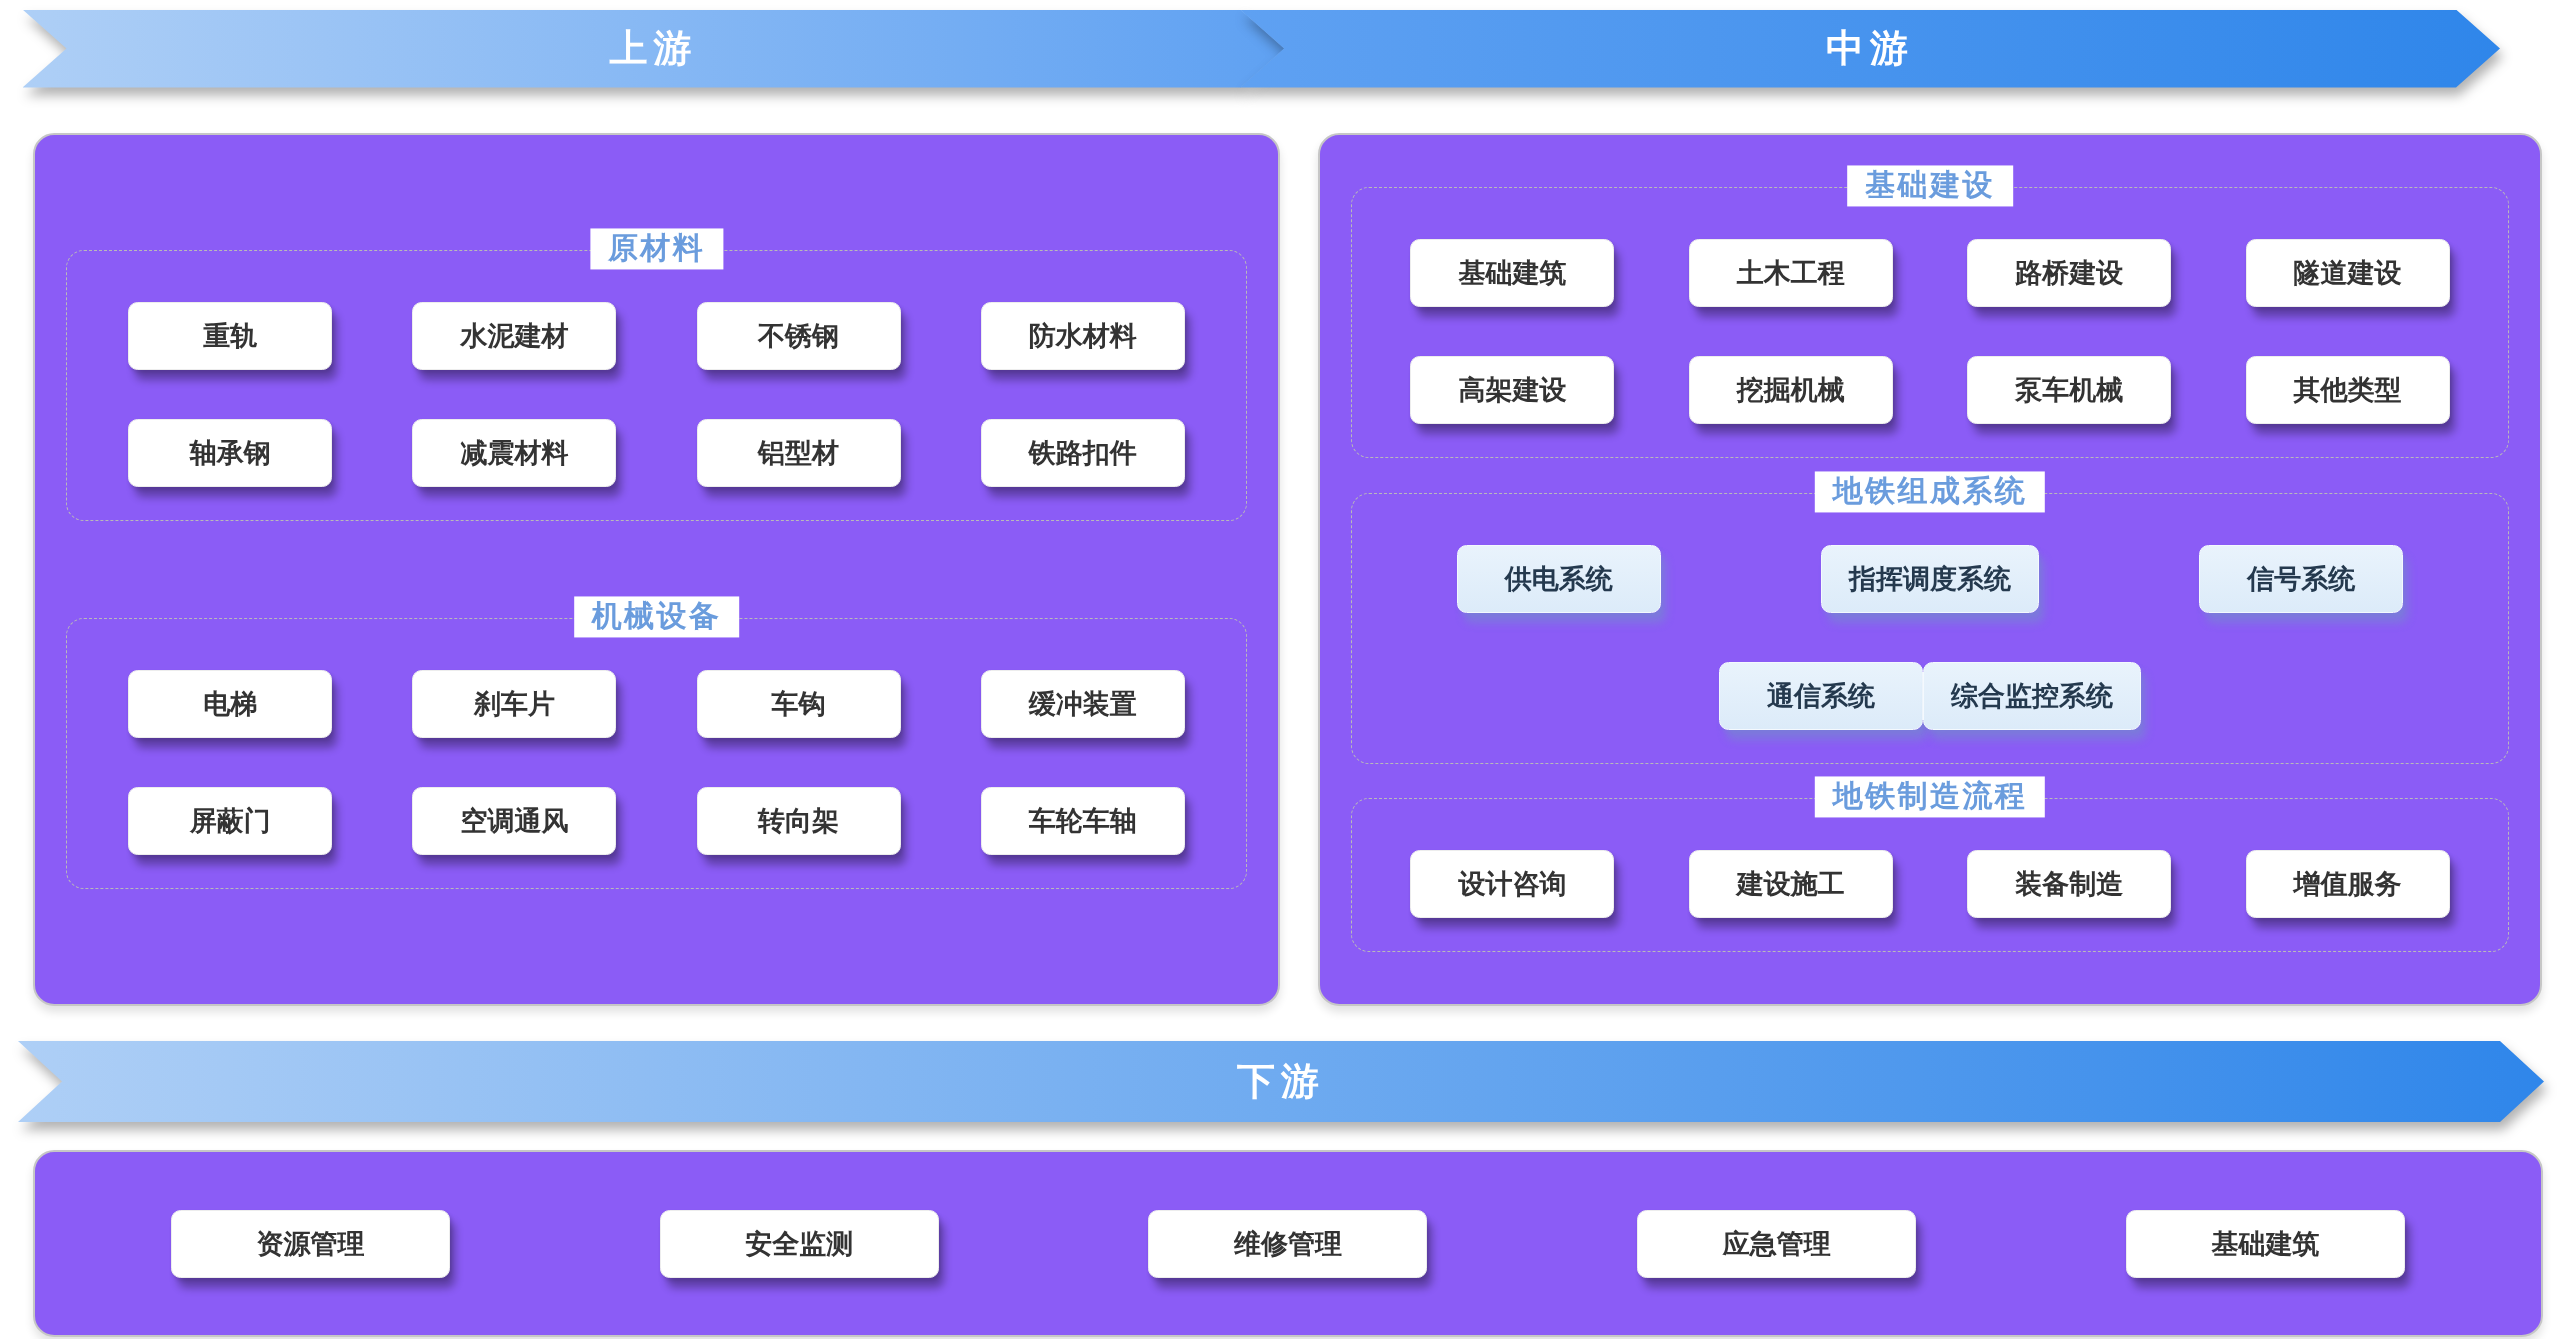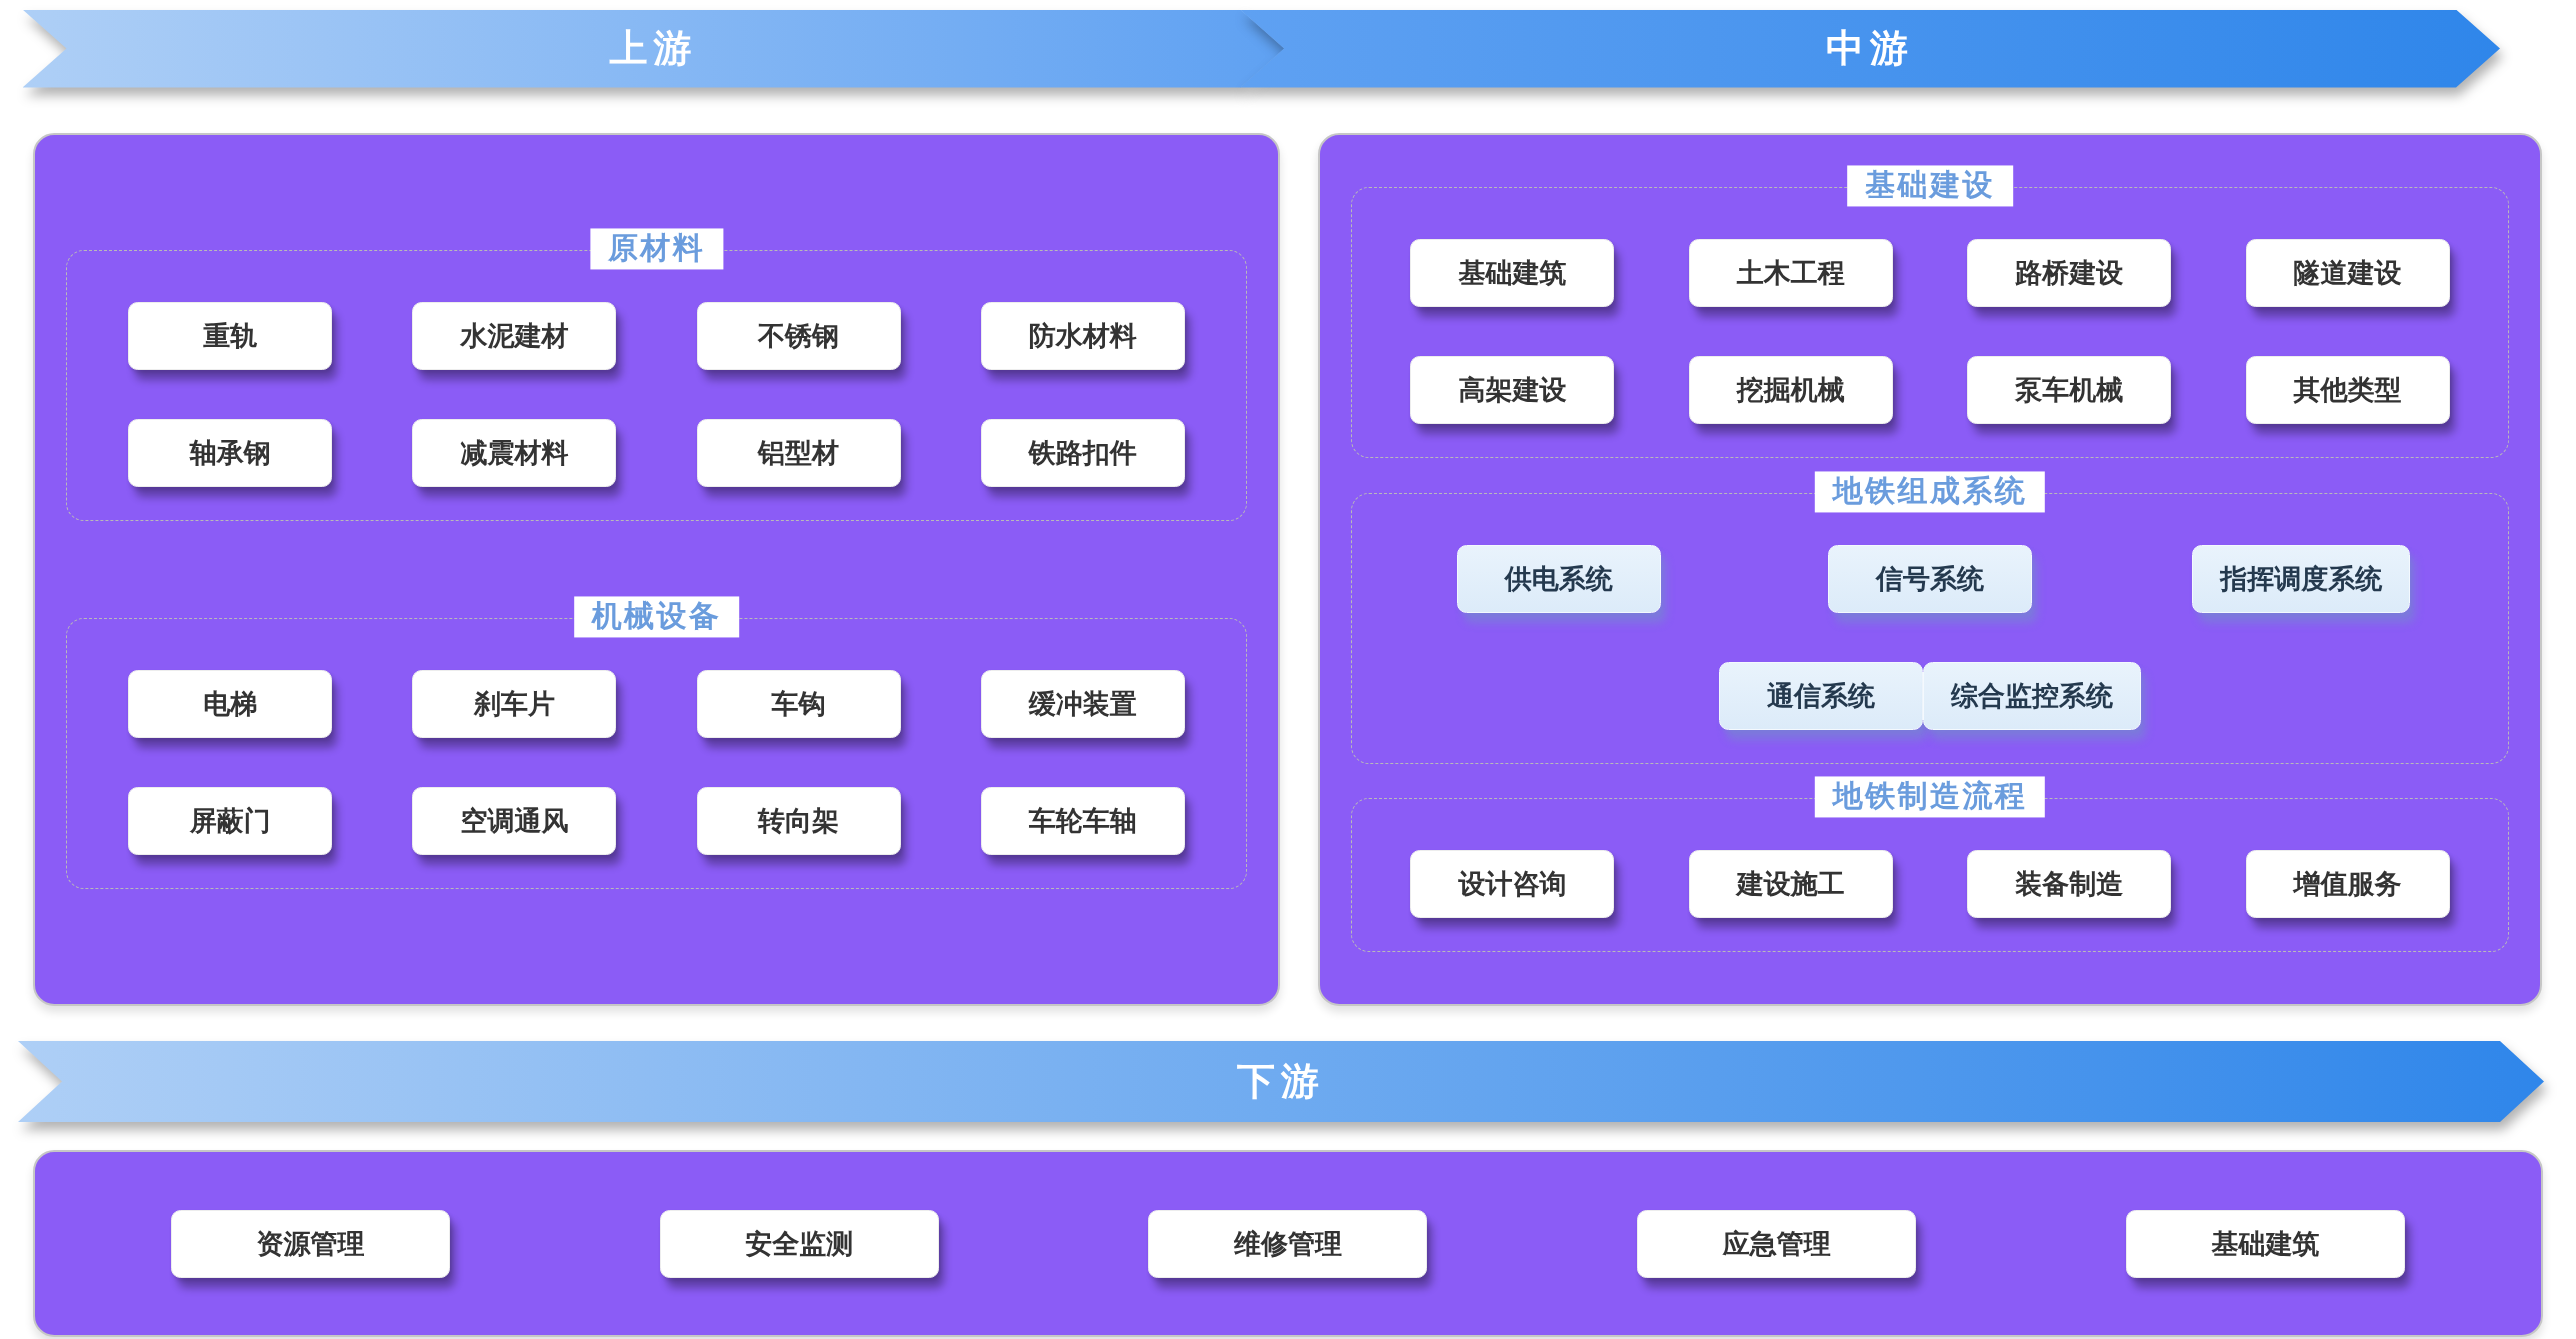--- a/index.html
+++ b/index.html
@@ -151,22 +151,22 @@
           <div class="chip">高架建设</div>
           <div class="chip">挖掘机械</div>
           <div class="chip">泵车机械</div>
           <div class="chip">其他类型</div>
         </div>
       </section>
       <section class="section">
         <span class="section-title">地铁组成系统</span>
         <div class="chip-row cols-3">
           <div class="chip chip-blue">供电系统</div>
+          <div class="chip chip-blue">指挥调度系统</div>
           <div class="chip chip-blue">信号系统</div>
-          <div class="chip chip-blue">指挥调度系统</div>
         </div>
         <div class="chip-row cols-2">
           <div class="chip chip-blue">通信系统</div>
           <div class="chip chip-blue">综合监控系统</div>
         </div>
       </section>
       <section class="section">
         <span class="section-title">地铁制造流程</span>
         <div class="chip-row cols-4">
           <div class="chip">设计咨询</div>

